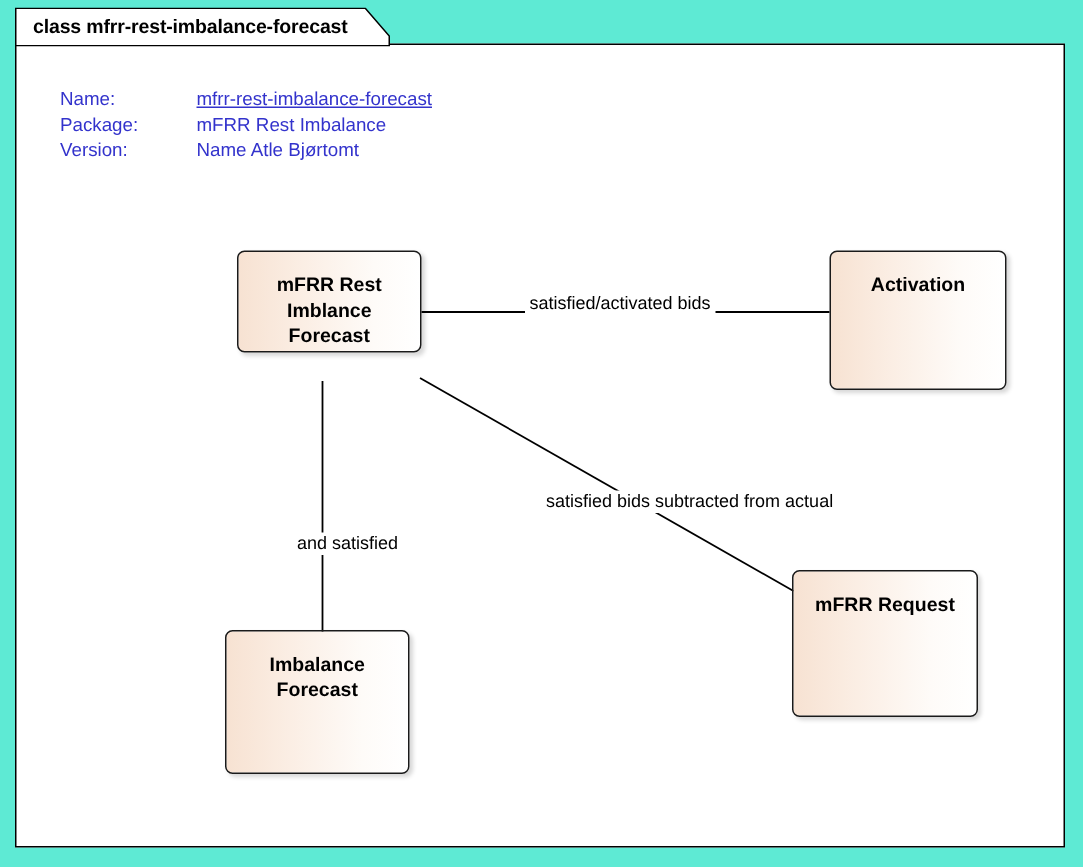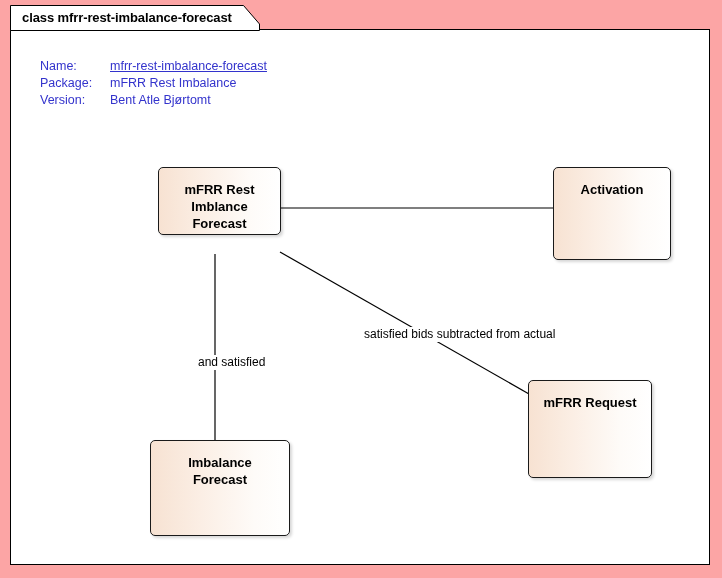--- a/index.html
+++ b/index.html
@@ -11,21 +11,21 @@
     width: 722px;
     height: 578px;
     font-family: "Liberation Sans", sans-serif;
     overflow: hidden;
   }
 
   #diagram-root {
     position: relative;
     width: 722px;
     height: 578px;
-    background: #fca5a5;
+    background: #5eead4;
   }
 
   
   .frame {
     position: absolute;
     left: 10px;
     top: 29px;
     width: 700px;
     height: 536px;
     border: 1px solid #000000;
@@ -73,20 +73,21 @@
     white-space: nowrap;
   }
   .meta-key {
     display: inline-block;
     width: 70px;
     color: #3333cc;
   }
   .meta-val {
     display: inline-block;
     color: #3333cc;
+    margin-left: 21px;
   }
   .meta-val.underlined {
     text-decoration: underline;
   }
 
   
   .node {
     position: absolute;
     box-sizing: border-box;
     border: 1px solid #1a1a1a;
@@ -103,21 +104,21 @@
     font-size: 13px;
     font-weight: bold;
     color: #000000;
     line-height: 17px;
     padding: 0 6px;
   }
 
   #node-mfrr-rest-imbalance-forecast { left: 158px; top: 167px; width: 123px; height: 68px; }
   #node-activation              { left: 553px; top: 167px; width: 118px; height: 93px; }
   #node-mfrr-request            { left: 528px; top: 380px; width: 124px; height: 98px; }
-  #node-imbalance-forecast      { left: 150px; top: 440px; width: 140px; height: 96px; }
+  #node-imbalance-forecast      { left: 150px; top: 420px; width: 123px; height: 96px; }
 
   
   #connectors {
     position: absolute;
     left: 0;
     top: 0;
     width: 722px;
     height: 578px;
     z-index: 2;
     pointer-events: none;
@@ -154,33 +155,34 @@
   </div>
 
   <div class="meta">
     <span class="meta-row">
       <span class="meta-key">Name:</span><span class="meta-val underlined">mfrr-rest-imbalance-forecast</span>
     </span>
     <span class="meta-row">
       <span class="meta-key">Package:</span><span class="meta-val">mFRR Rest Imbalance</span>
     </span>
     <span class="meta-row">
-      <span class="meta-key">Version:</span><span class="meta-val">Bent Atle Bjørtomt</span>
+      <span class="meta-key">Version:</span><span class="meta-val">Name Atle Bjørtomt</span>
     </span>
   </div>
 
   <svg id="connectors">
 
     <line x1="281" y1="208" x2="553" y2="208"></line>
 
     <line x1="280" y1="252" x2="529" y2="394"></line>
 
     <line x1="215" y1="254" x2="215" y2="440"></line>
   </svg>
 
+  <div class="edge-label" id="edge-label-satisfied-activated-bids">satisfied/activated bids</div>
   <div class="edge-label" id="edge-label-satisfied-bids-subtracted">satisfied bids subtracted from actual</div>
   <div class="edge-label" id="edge-label-and-subtract">and satisfied</div>
 
   <div class="node" id="node-mfrr-rest-imbalance-forecast">
     <span class="node-name">mFRR Rest<br>Imblance<br>Forecast</span>
   </div>
 
   <div class="node" id="node-activation">
     <span class="node-name">Activation</span>
   </div>

